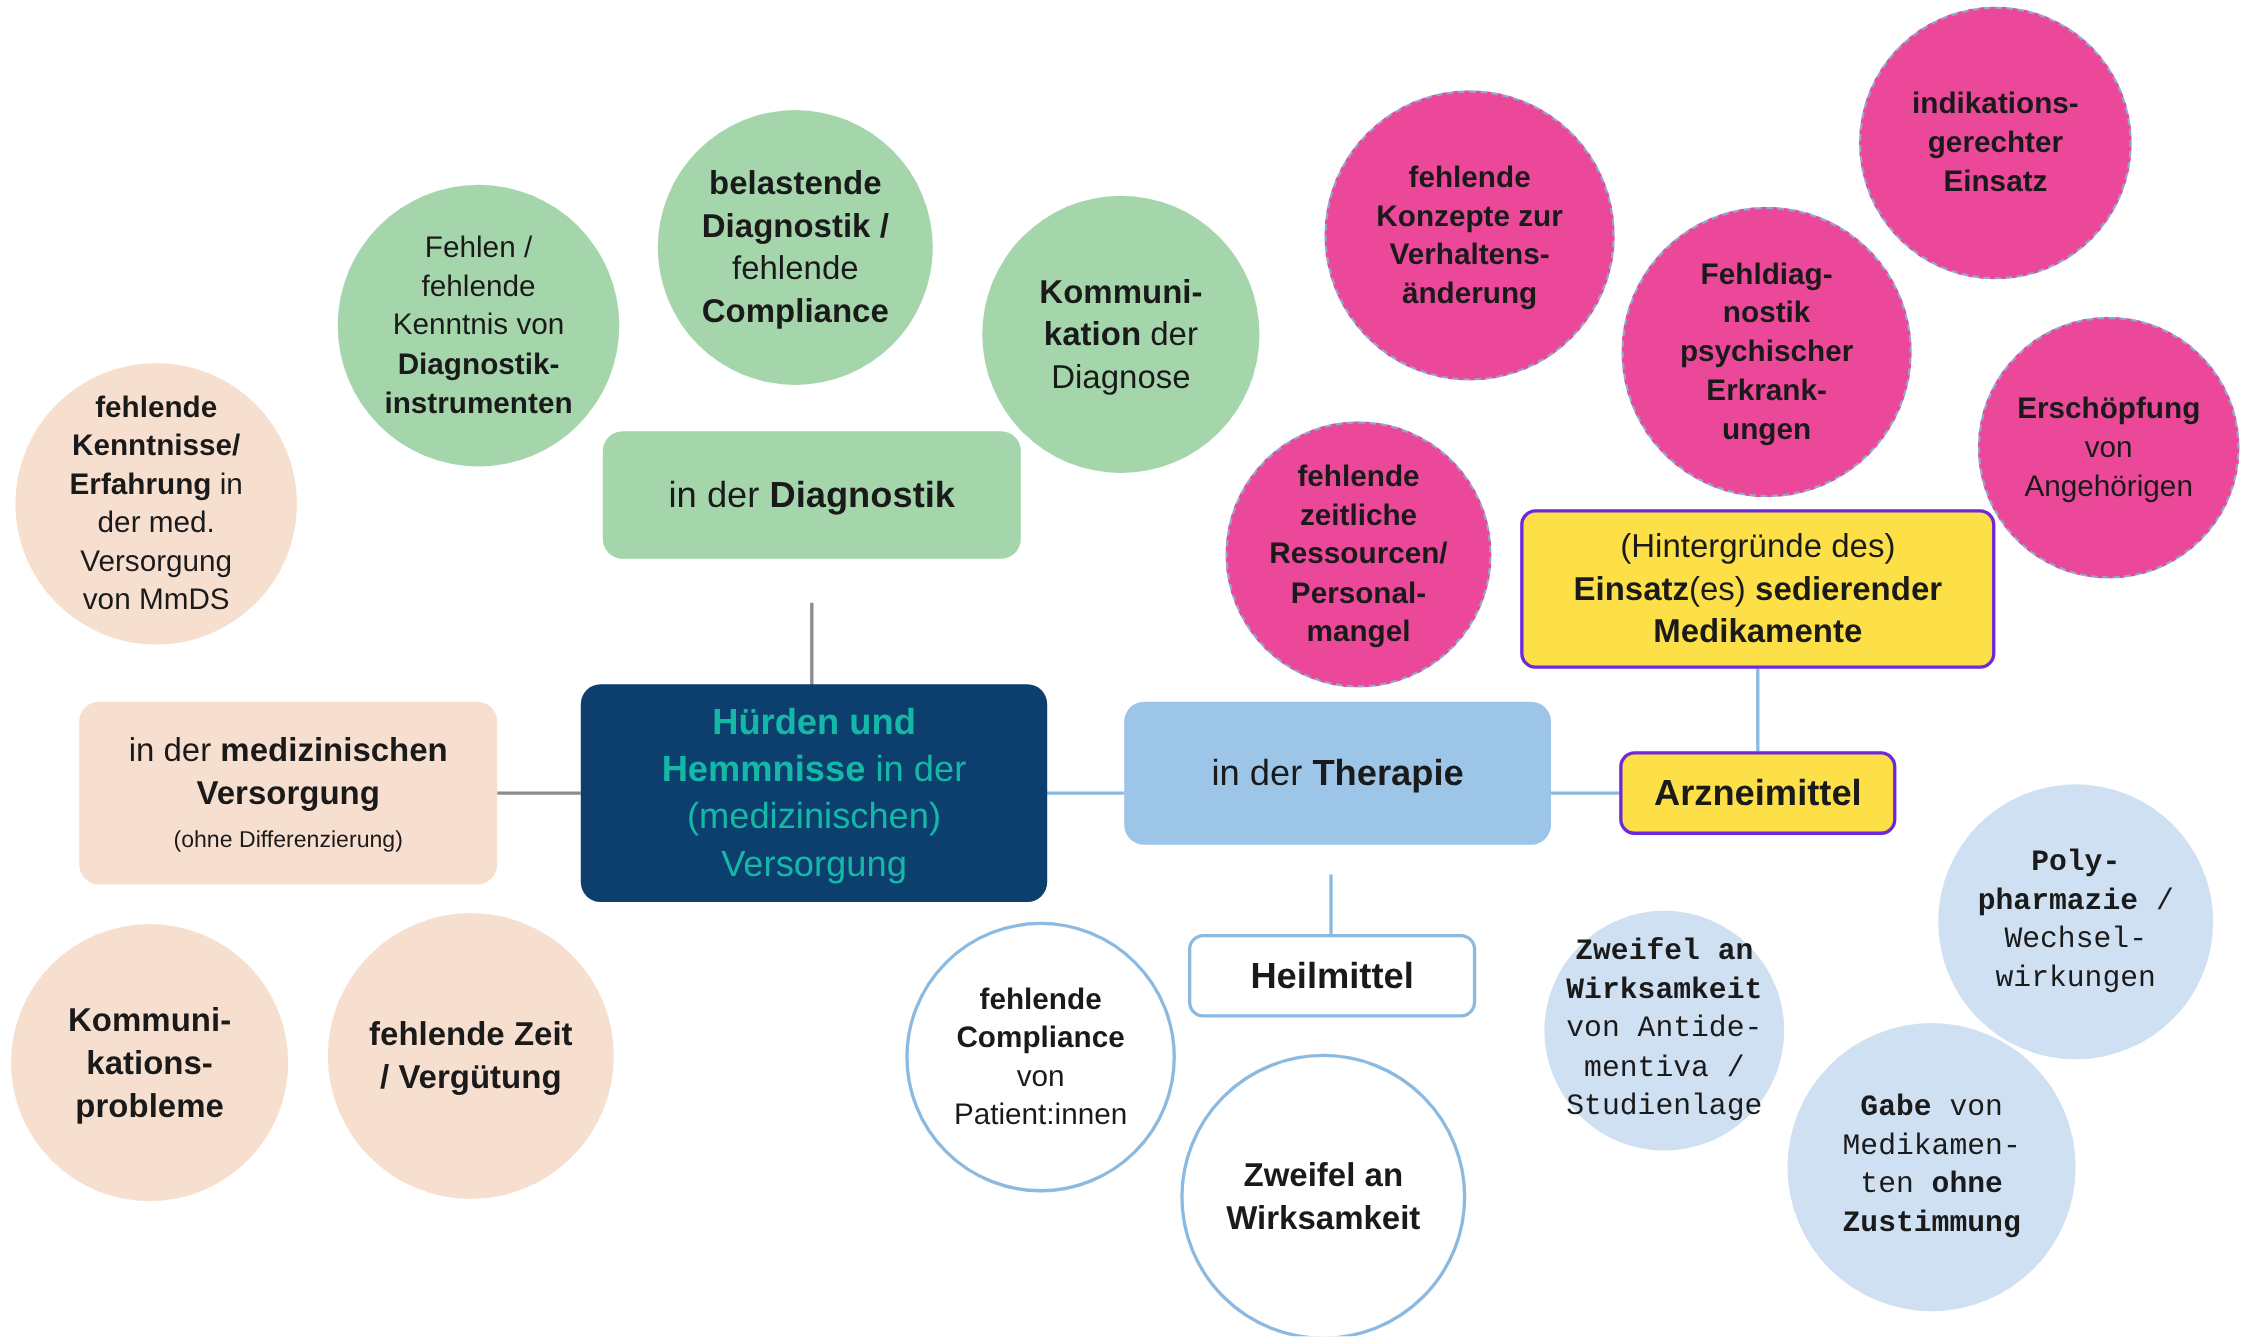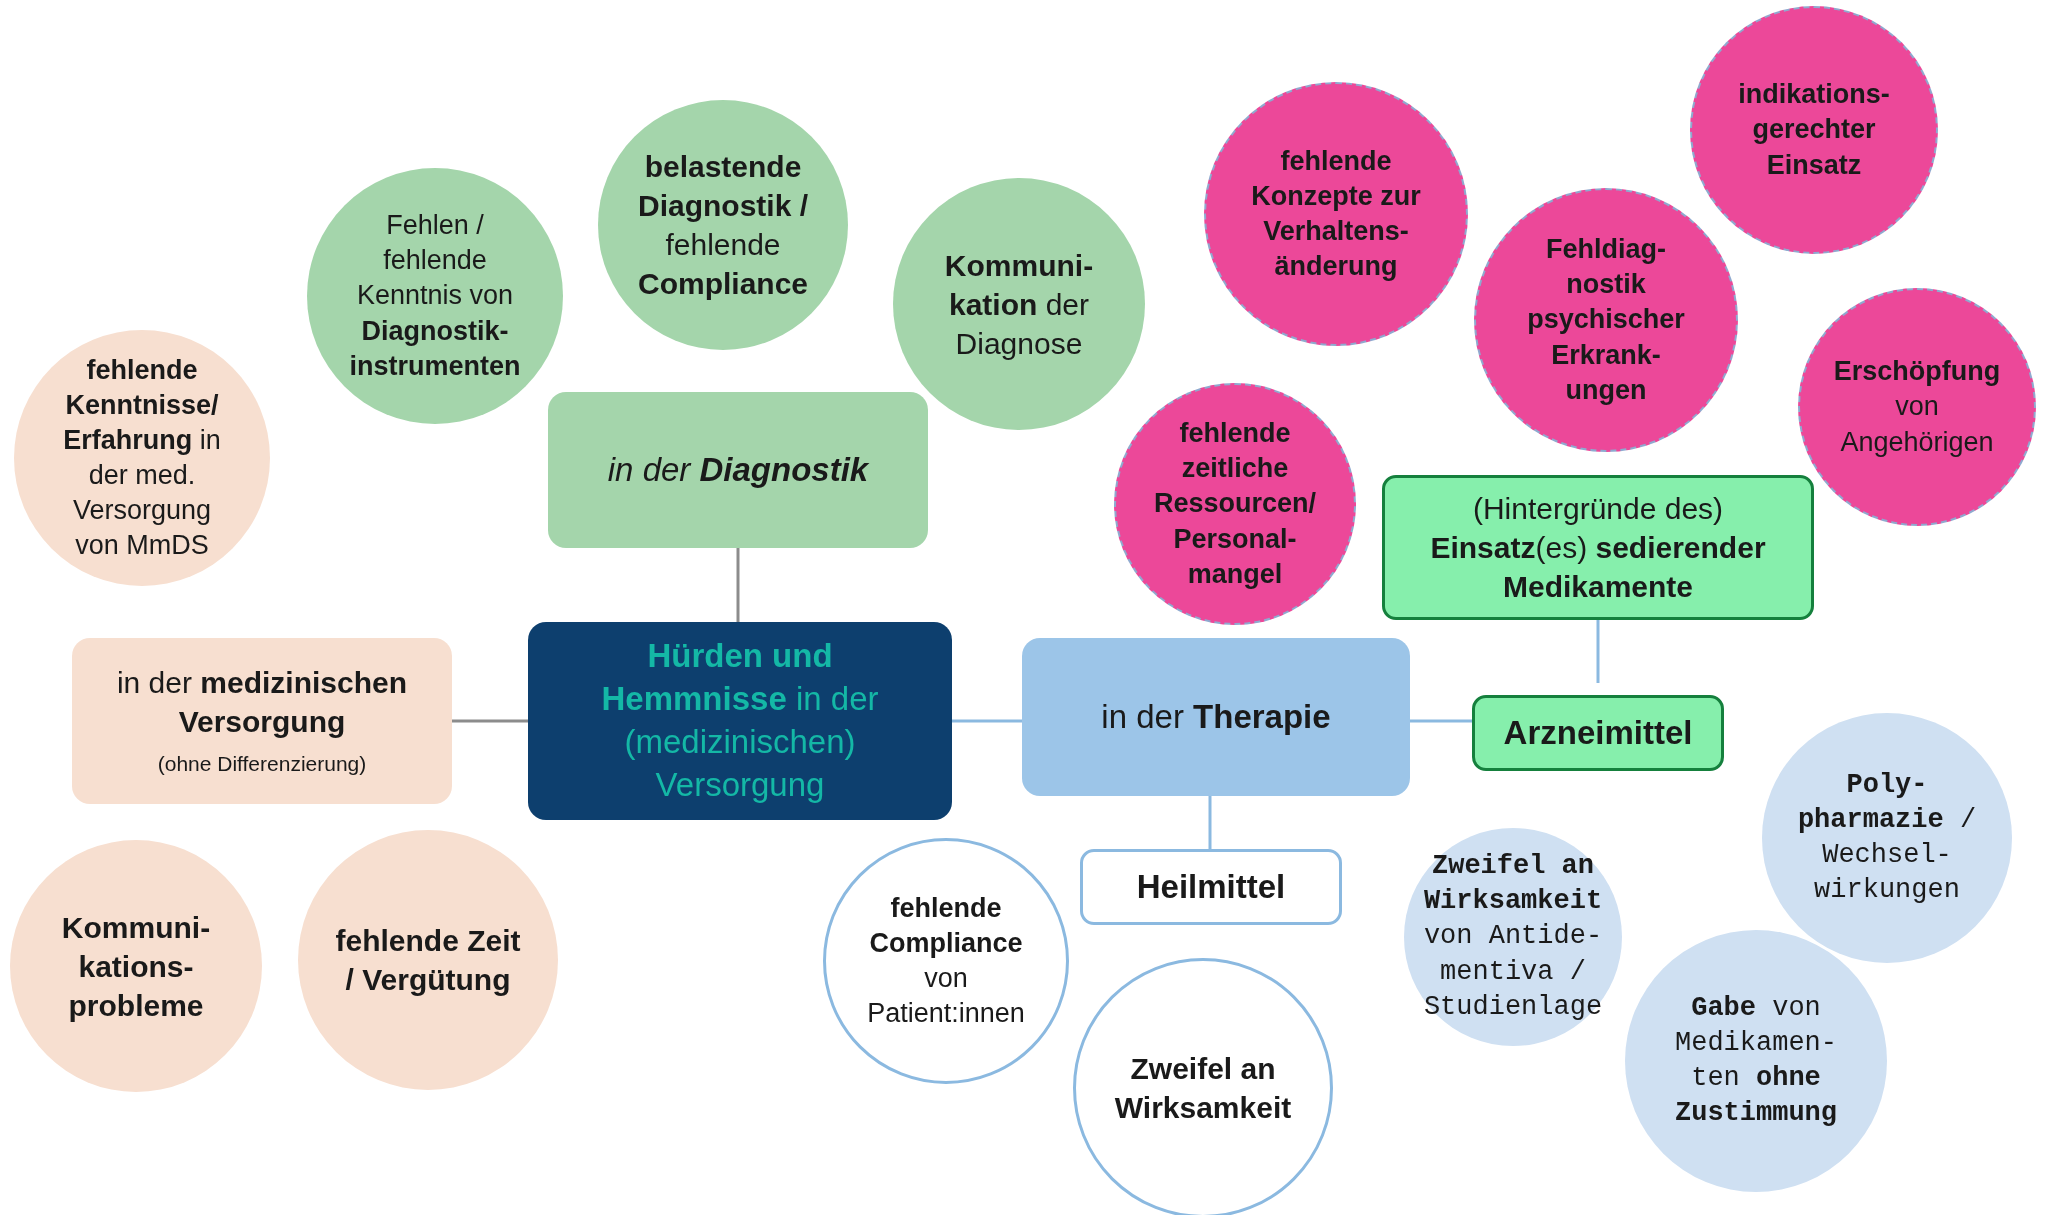--- a/index.html
+++ b/index.html
@@ -43,21 +43,21 @@
   .circle { border-radius: 50%; }
   .rbox   { border-radius: 18px; }
 
   
   .peach      { background: #f7dfd0; }
   .green      { background: #a4d5ab; }
   .core       { background: #0d3f6e; color: #14b8a6; }
   .therapy    { background: #9cc5e8; }
   .dashblue   { background: #ec4899; border: 2px dashed #8fa9cf; }
   .solidblue  { background: #cfe0f2; font-family: Liberation Mono, monospace; }
-  .lightblue  { background: #86efac; border: 3px solid #15803d; margin-top: 12px; }
+  .lightblue  { background: #fde047; border: 3px solid #6d28d9; }
   .outline    { background: #ffffff; border: 3px solid #8bb9e0; }
   .t-s  { font-size: 21px; }
   .t-m  { font-size: 27px; }
   .t-l  { font-size: 30px; }
   .t-xl { font-size: 33px; }
 </style>
 </head>
 <body>
 
 <div id="canvas">
@@ -131,21 +131,21 @@
   </div>
 
   <div class="node circle green t-l" style="left:893px; top:178px; width:252px; height:252px;">
     <div class="txt">
       <b>Kommuni-</b><br>
       <b>kation</b><span> der</span><br>
       <span>Diagnose</span>
     </div>
   </div>
 
-  <div class="node rbox green t-xl" style="left:548px; top:392px; width:380px; height:156px;font-style:italic;">
+  <div class="node rbox green t-xl" style="left:548px; top:392px; width:380px; height:116px;">
     <div class="txt">
       <span>in der </span><b>Diagnostik</b>
     </div>
   </div>
 
   <div class="node rbox core t-xl" style="left:528px; top:622px; width:424px; height:198px;">
     <div class="txt">
       <b>Hürden und</b><br>
       <b>Hemmnisse</b><span> in der</span><br>
       <span>(medizinischen)</span><br>
@@ -199,21 +199,21 @@
   </div>
 
   <div class="node rbox lightblue t-l" style="left:1382px; top:463px; width:432px; height:145px; border-radius:14px;">
     <div class="txt">
       <span>(Hintergründe des)</span><br>
       <b>Einsatz</b><span>(es)</span><b> sedierender</b><br>
       <b>Medikamente</b>
     </div>
   </div>
 
-  <div class="node rbox therapy t-xl" style="left:1022px; top:638px; width:388px; height:158px;text-align:center;">
+  <div class="node rbox therapy t-xl" style="left:1022px; top:638px; width:388px; height:130px;text-align:center;">
     <div class="txt">
       <span>in der </span><b>Therapie</b>
     </div>
   </div>
 
   <div class="node rbox lightblue t-xl" style="left:1472px; top:683px; width:252px; height:76px; border-radius:14px;">
     <div class="txt">
       <b>Arzneimittel</b>
     </div>
   </div>

